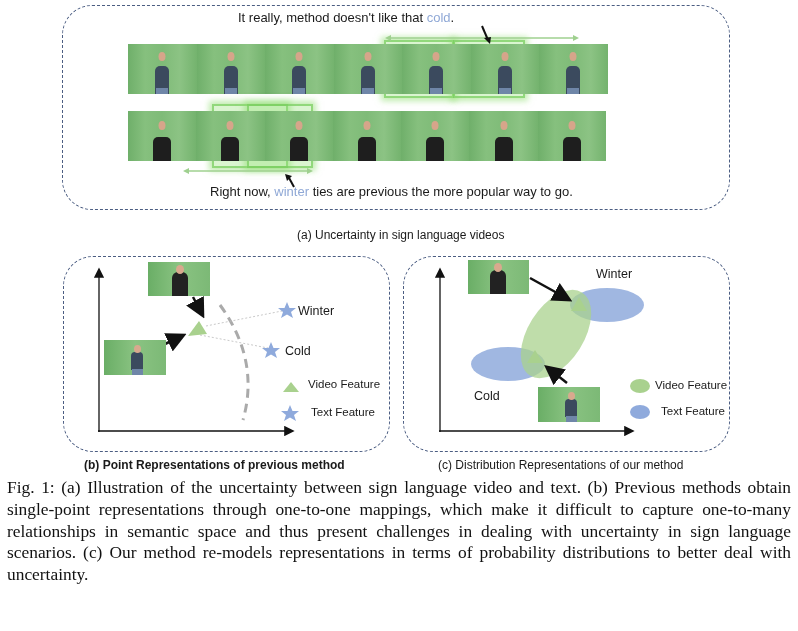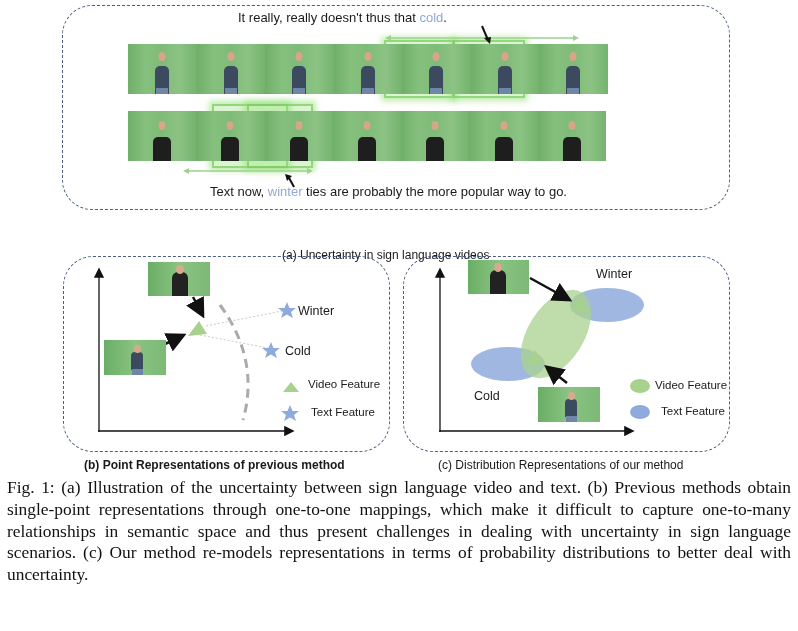--- a/index.html
+++ b/index.html
@@ -19,21 +19,21 @@
   .fig-caption b{font-weight:normal;}
   .person-dark{background:#222;}
   .person-blue{background:#3b4a5e;}
 </style>
 </head>
 <body>
 
 <div class="panel" style="left:62px;top:5px;width:668px;height:205px;"></div>
 
 <div class="sent" style="left:238px;top:10px;">
-  <span>It really, really doesn't thus that </span><span class="hl">cold</span><span>.</span>
+  <span>It really, method doesn't like that </span><span class="hl">cold</span><span>.</span>
 </div>
 
 <div class="glowbox" style="left:384px;top:40px;width:70px;height:58px;"></div>
 <div class="glowbox" style="left:453px;top:40px;width:72px;height:58px;"></div>
 
 <div class="strip" id="strip-top" style="left:128px;top:44px;">
     <div class="frame" style="width: 68.5px;">
       <div class="pp" style="bottom: 0px; width: 14px; height: 28px; border-radius: 5px 5px 0px 0px; background: rgb(59, 74, 94);"></div>
       <div class="pp" style="top: 8px; width: 7px; height: 9px; border-radius: 50%; background: rgb(214, 165, 138);"></div>
       <div class="pp" style="bottom: 0px; width: 12px; height: 6px; background: rgb(111, 134, 168);"></div>
@@ -118,24 +118,24 @@
   <line x1="4" y1="6" x2="126" y2="6" stroke="#9fd08f" stroke-width="1.5"></line>
   <polygon points="0,6 6,3 6,9" fill="#9fd08f"></polygon>
   <polygon points="130,6 124,3 124,9" fill="#9fd08f"></polygon>
 </svg>
 <svg class="abs" style="left:284px;top:173px;" width="16" height="16">
   <line x1="10" y1="14" x2="4" y2="3" stroke="#111" stroke-width="2"></line>
   <polygon points="1,1 8,3 3,8" fill="#111"></polygon>
 </svg>
 
 <div class="sent" style="left:210px;top:184px;">
-  <span>Text now, </span><span class="hl">winter</span><span> ties are probably the more popular way to go.</span>
-</div>
-
-<div class="caption" style="left:282px;top:228px;margin-top:20px;">(a) Uncertainty in sign language videos</div>
+  <span>Right now, </span><span class="hl">winter</span><span> ties are previous the more popular way to go.</span>
+</div>
+
+<div class="caption" style="left:297px;top:228px;">(a) Uncertainty in sign language videos</div>
 
 <div class="panel" style="left:63px;top:256px;width:327px;height:196px;"></div>
 <svg class="abs" style="left:60px;top:250px;" width="340" height="210">
   <defs>
     <marker id="ah" markerWidth="8" markerHeight="8" refX="6" refY="4" orient="auto">
         <polygon points="0,0 8,4 0,8" fill="#111"></polygon>
       </marker>
   </defs>
   <line x1="39" y1="182" x2="39" y2="20" stroke="#111" stroke-width="1.3" marker-end="url(#ah)"></line>
   <line x1="38" y1="181" x2="232" y2="181" stroke="#111" stroke-width="1.3" marker-end="url(#ah)"></line>

